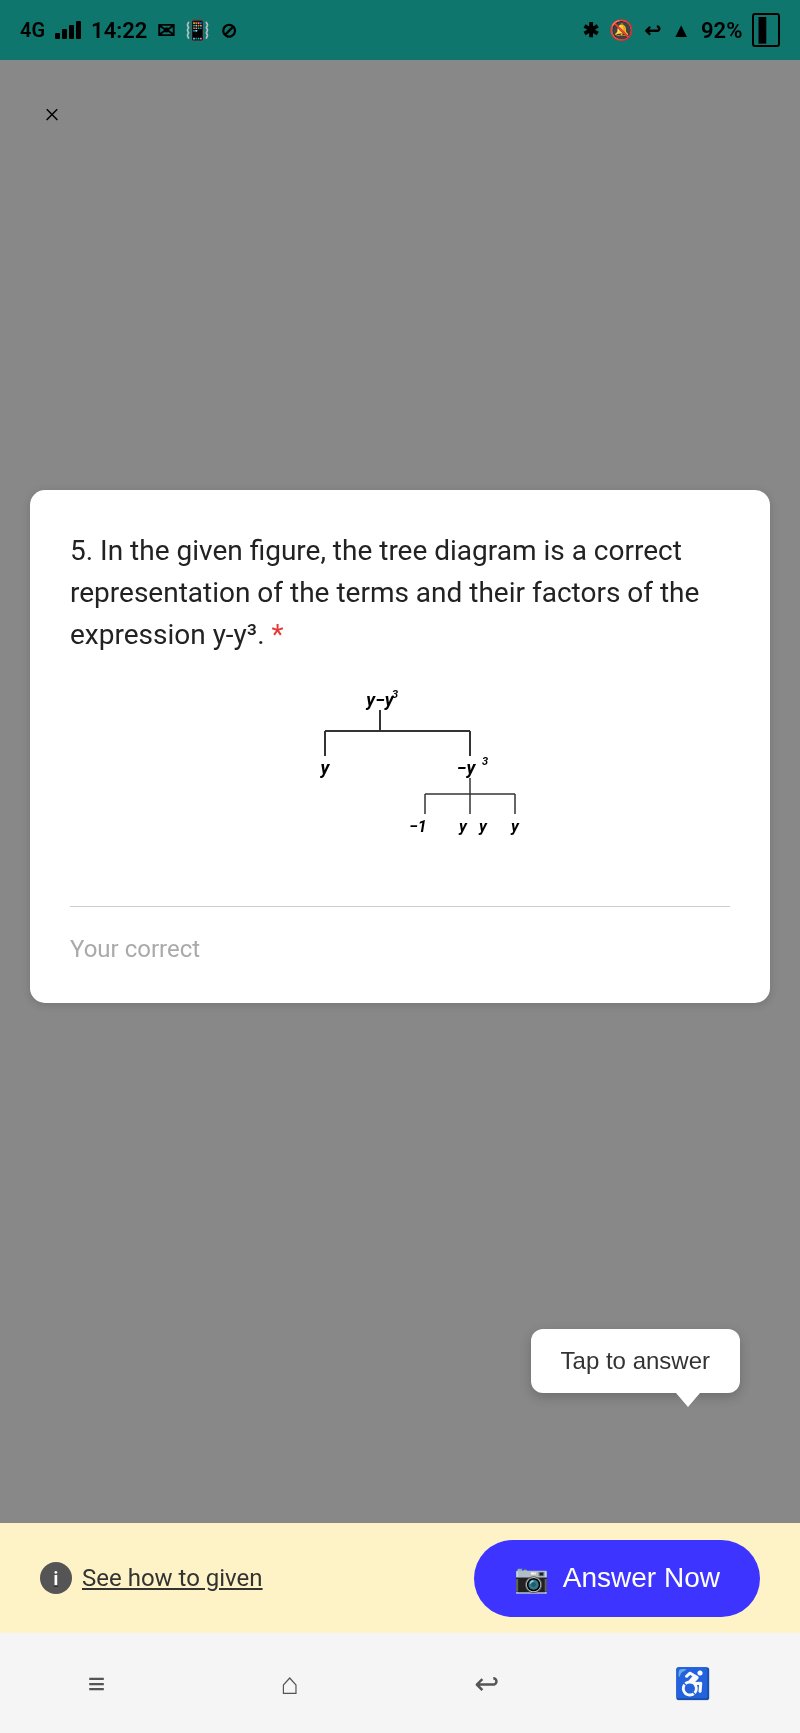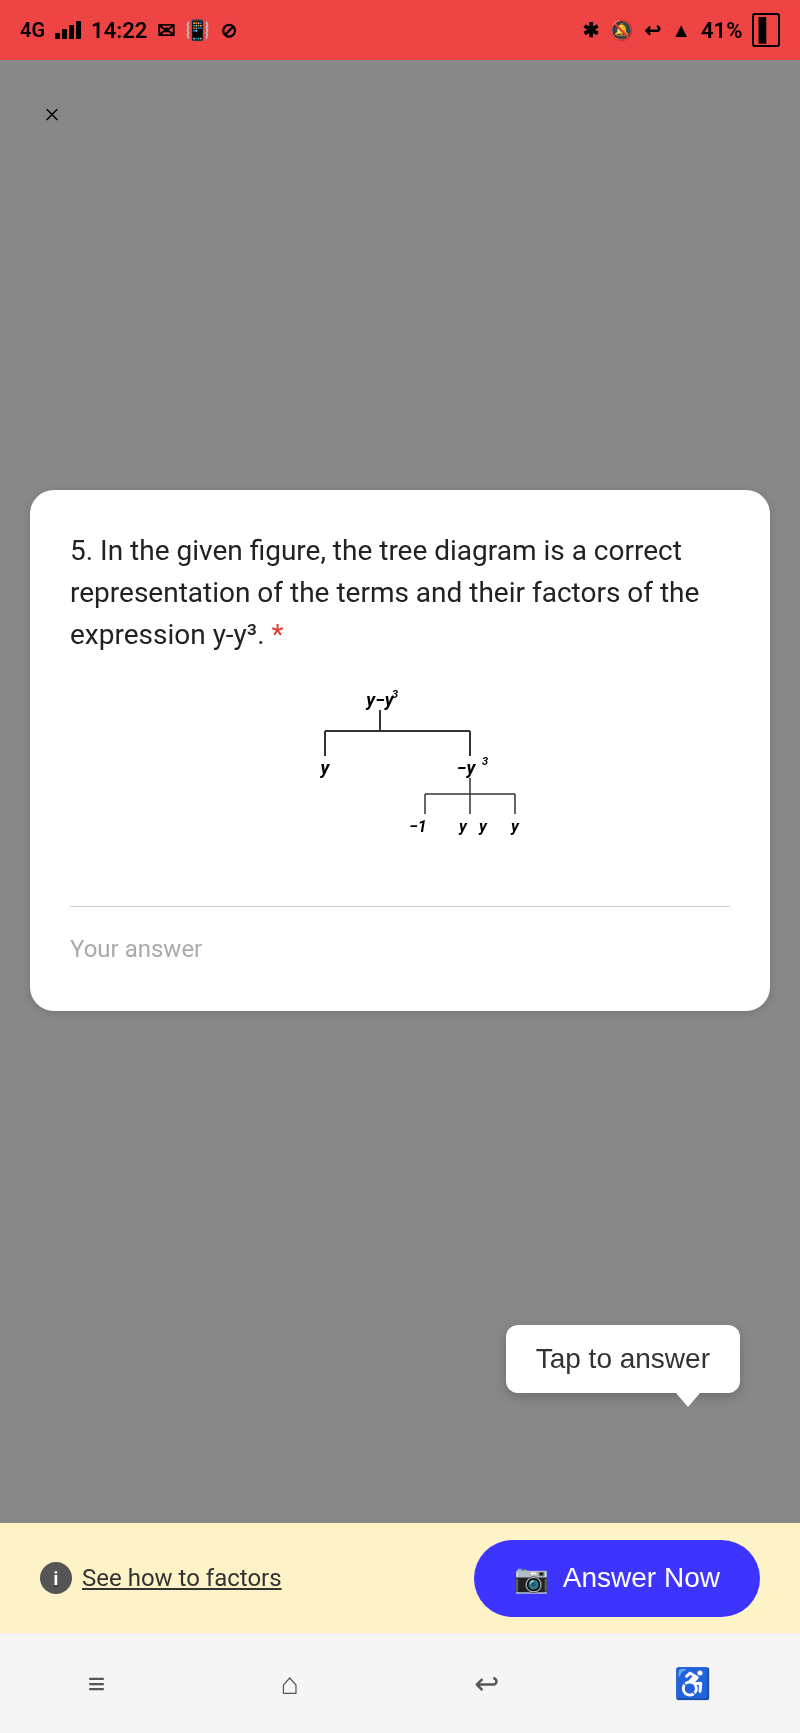--- a/index.html
+++ b/index.html
@@ -9,21 +9,21 @@
       background: #888;
       font-family: 'Roboto', Arial, sans-serif;
       position: relative;
       overflow: hidden;
     }
 
     
     .status-bar {
       width: 100%;
       height: 60px;
-      background: #ef4444;
+      background: #0f766e;
       display: flex;
       align-items: center;
       justify-content: space-between;
       padding: 0 20px;
       color: #000;
       font-size: 22px;
       font-weight: 600;
     }
     .status-left {
       display: flex;
@@ -66,22 +66,22 @@
       cursor: pointer;
       font-size: 28px;
       color: #000;
       font-weight: 300;
     }
 
     
     .question-card {
       background: #fff;
       margin: 0 30px;
-      border-radius: 24px;
-      padding: 40px 40px 16px 40px;
+      border-radius: 15px;
+      padding: 40px 40px 8px 40px;
       position: relative;
       z-index: 2;
       box-shadow: 0 2px 8px rgba(0,0,0,0.15);
     }
     .question-text {
       font-size: 28px;
       line-height: 1.5;
       color: #222;
       margin-bottom: 30px;
     }
@@ -124,21 +124,21 @@
       position: absolute;
       right: 60px;
       bottom: 340px;
       z-index: 10;
     }
     .tap-to-answer-btn {
       background: #fff;
       border: none;
       border-radius: 12px;
       padding: 18px 30px;
-      font-size: 28px;
+      font-size: 24px;
       color: #333;
       cursor: pointer;
       box-shadow: 0 4px 12px rgba(0,0,0,0.2);
       position: relative;
     }
     .tap-to-answer-btn::after {
       content: '';
       position: absolute;
       bottom: -14px;
       right: 40px;
@@ -242,21 +242,21 @@
 
     <span style="font-size:20px;">📳</span>
 
     <span style="font-size:20px;">⊘</span>
   </div>
   <div class="status-right">
     <span style="font-size:20px;">✱</span>
     <span style="font-size:20px;">🔕</span>
     <span style="font-size:20px;">↩</span>
     <span style="font-size:20px;">▲</span>
-    <span>41%</span>
+    <span>92%</span>
     <span style="font-size:22px; border: 2px solid #000; padding: 2px 4px; border-radius: 3px;">▌</span>
   </div>
 </div>
 
 <div class="top-gray">
   <div class="close-btn">
     <span>×</span>
   </div>
 </div>
 
@@ -295,34 +295,34 @@
       <line x1="245" y1="108" x2="245" y2="128" stroke="#333" stroke-width="1.5"></line>
 
       <text x="148" y="146" font-size="16" font-style="italic" text-anchor="middle">−1</text>
       <text x="193" y="146" font-size="16" font-style="italic" text-anchor="middle">y</text>
       <text x="213" y="146" font-size="16" font-style="italic" text-anchor="middle">y</text>
       <text x="245" y="146" font-size="16" font-style="italic" text-anchor="middle">y</text>
     </svg>
   </div>
 
   <div class="answer-area">
-    <span class="answer-placeholder">Your answer</span>
+    <span class="answer-placeholder">Your correct</span>
   </div>
 </div>
 
 <div class="middle-gray"></div>
 
 <div class="tap-to-answer-container">
   <button class="tap-to-answer-btn">Tap to answer</button>
 </div>
 
 <div class="bottom-bar">
   <div class="see-how-link">
     <div class="info-icon">i</div>
-    <span>See how to factors</span>
+    <span>See how to given</span>
   </div>
   <button class="answer-now-btn">
     <span class="camera-icon">📷</span>
     <span>Answer Now</span>
   </button>
 </div>
 
 <div class="nav-bar">
   <span class="nav-icon">≡</span>
   <span class="nav-icon">⌂</span>

